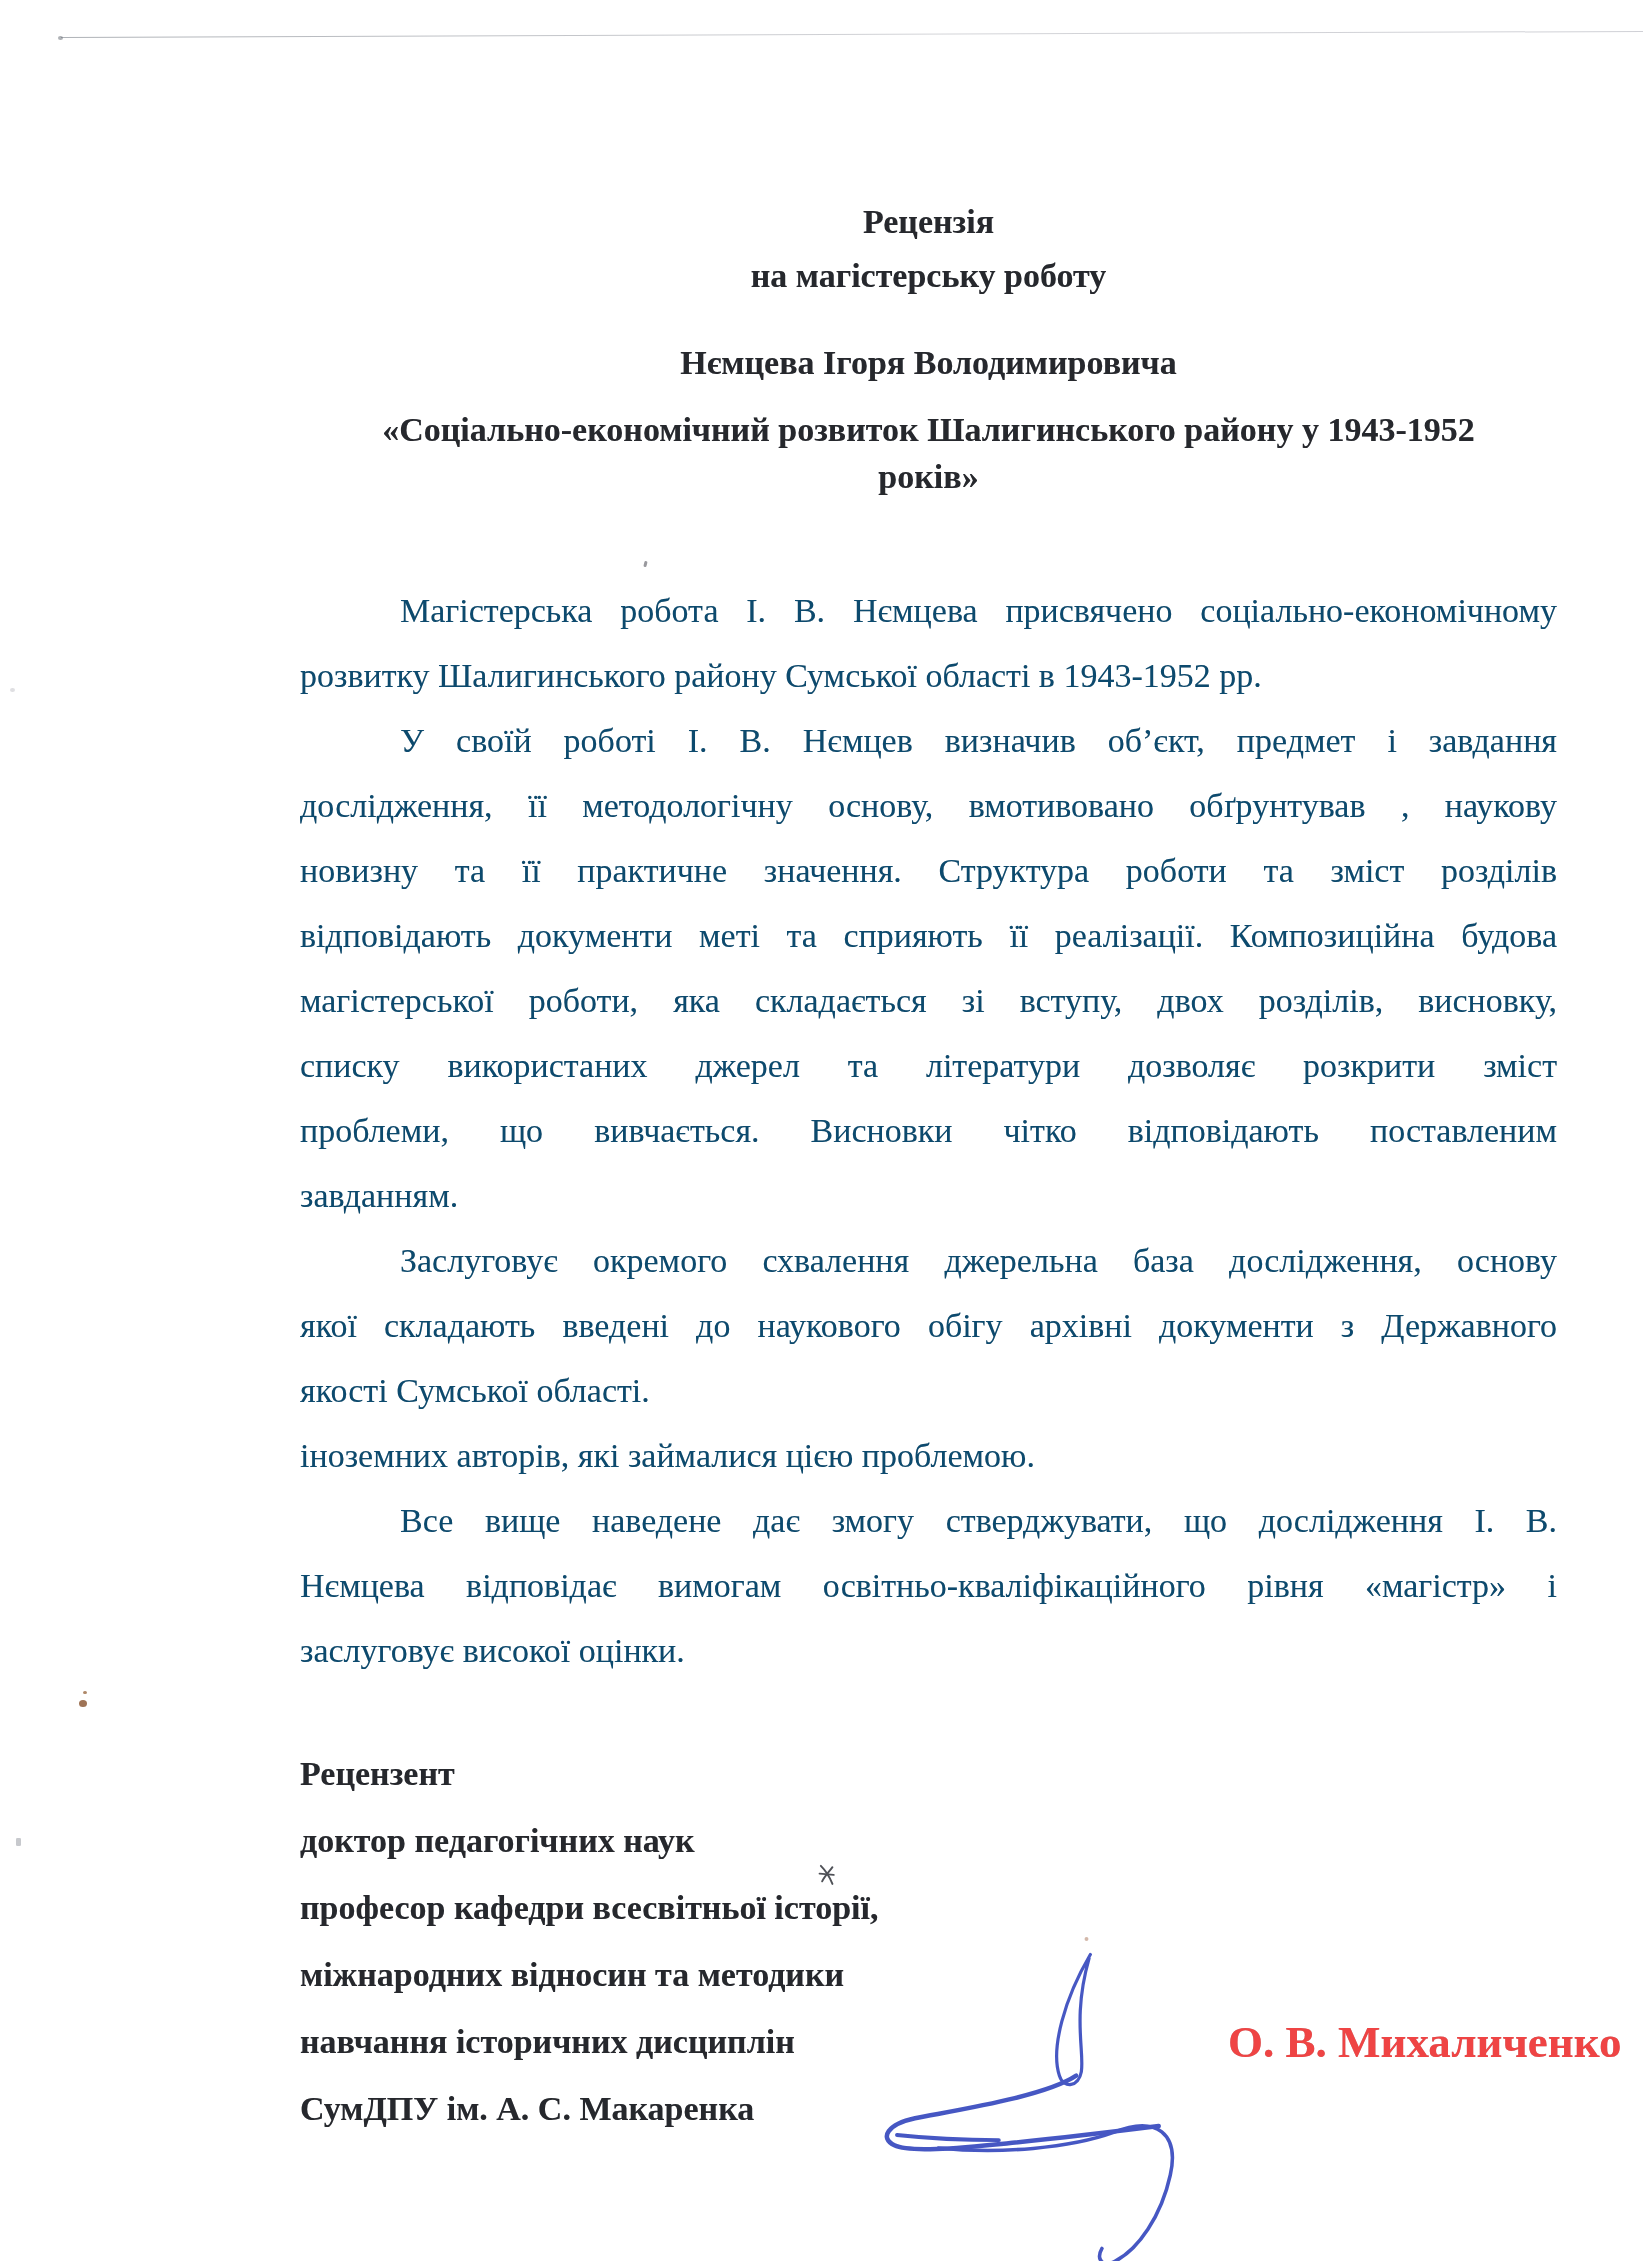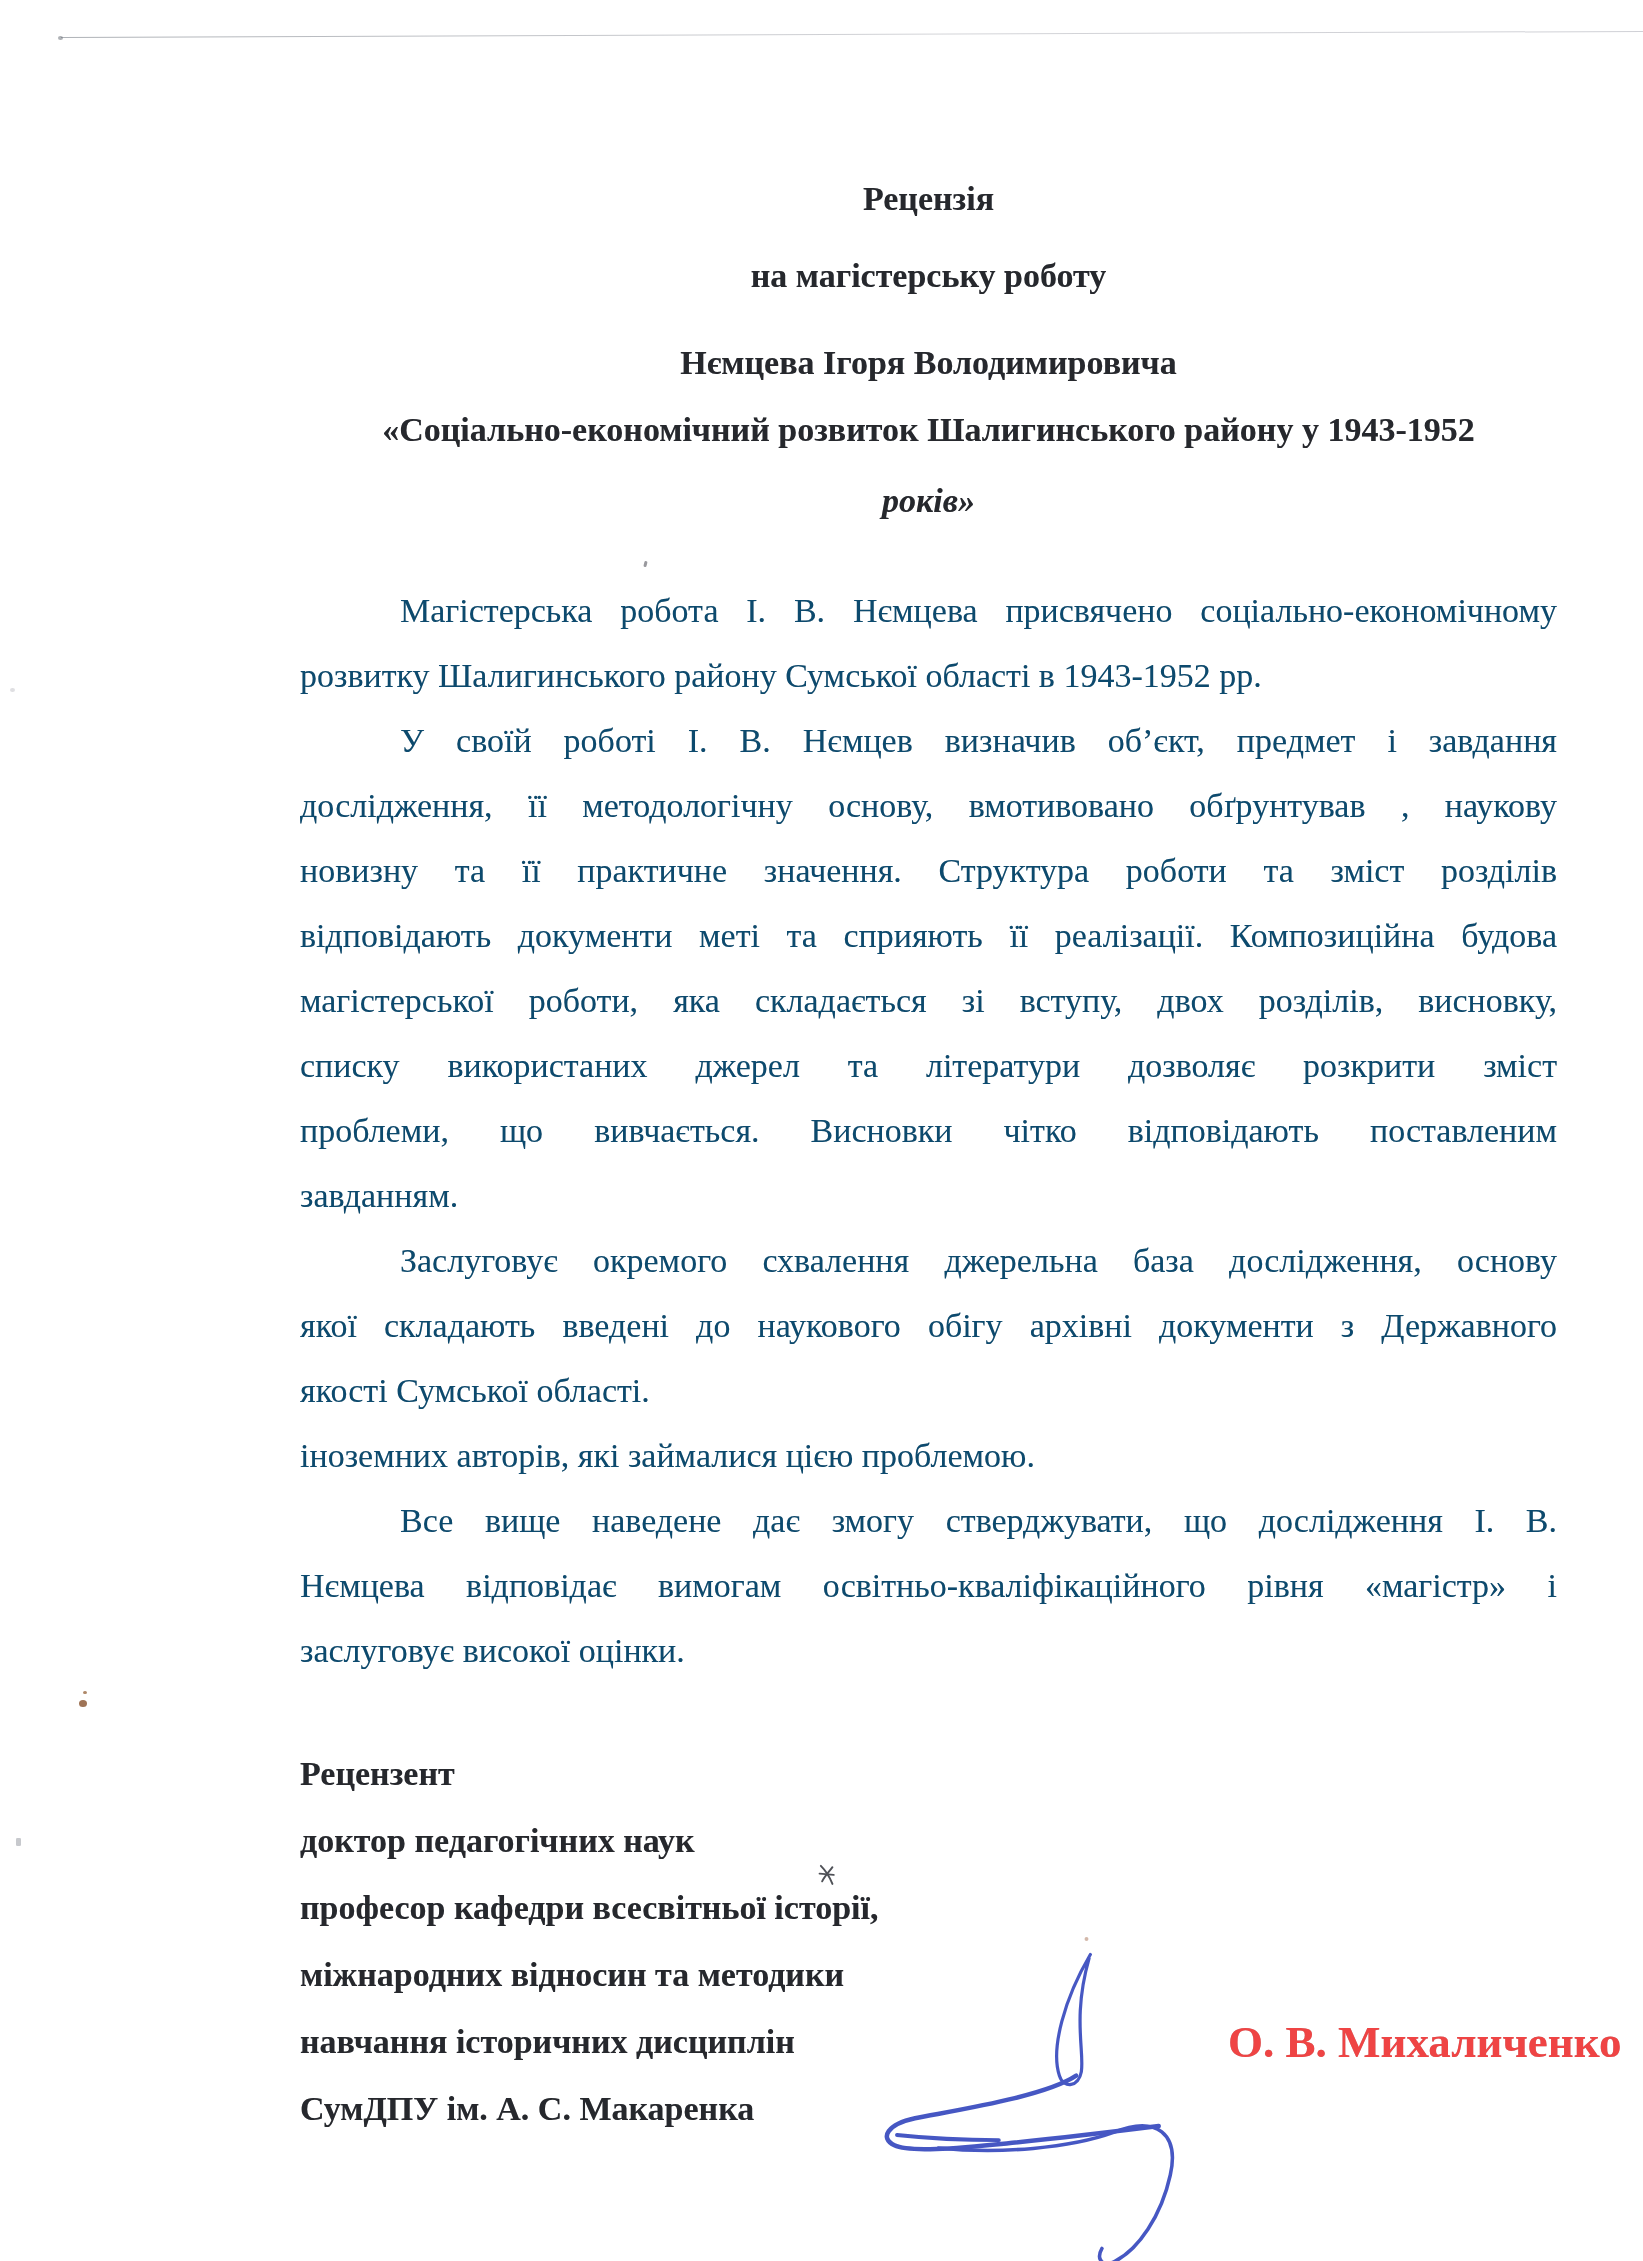--- a/index.html
+++ b/index.html
@@ -22,25 +22,25 @@
     background:rgba(110,115,122,.55);
   }
   
   .heading{
     position:absolute;left:300px;width:1257px;height:67px;
     line-height:67px;text-align:center;
     font-weight:bold;font-size:34px;color:#26282d;
     text-shadow:0 0 0.6px rgba(50,52,58,.35);
     white-space:nowrap;
   }
-  .h1{top:165px;text-align:center;}
+  .h1{top:188px;text-align:center;}
   .h2{top:242px;}
   .h3{top:329px;}
   .h4{top:396px;}
-  .h5{top:467px;font-style:italic;}
+  .h5{top:443px;}
   
   .bodyblock{
     position:absolute;left:300px;top:578px;width:1257px;
     font-size:34px;color:#0c4a6e;
     text-shadow:0 0 0.6px rgba(60,62,68,.3);
   }
   .ln{height:65px;line-height:65px;white-space:pre;}
   .just{text-align:justify;text-align-last:justify;white-space:normal;}
   .ind{text-indent:100px;}
   

